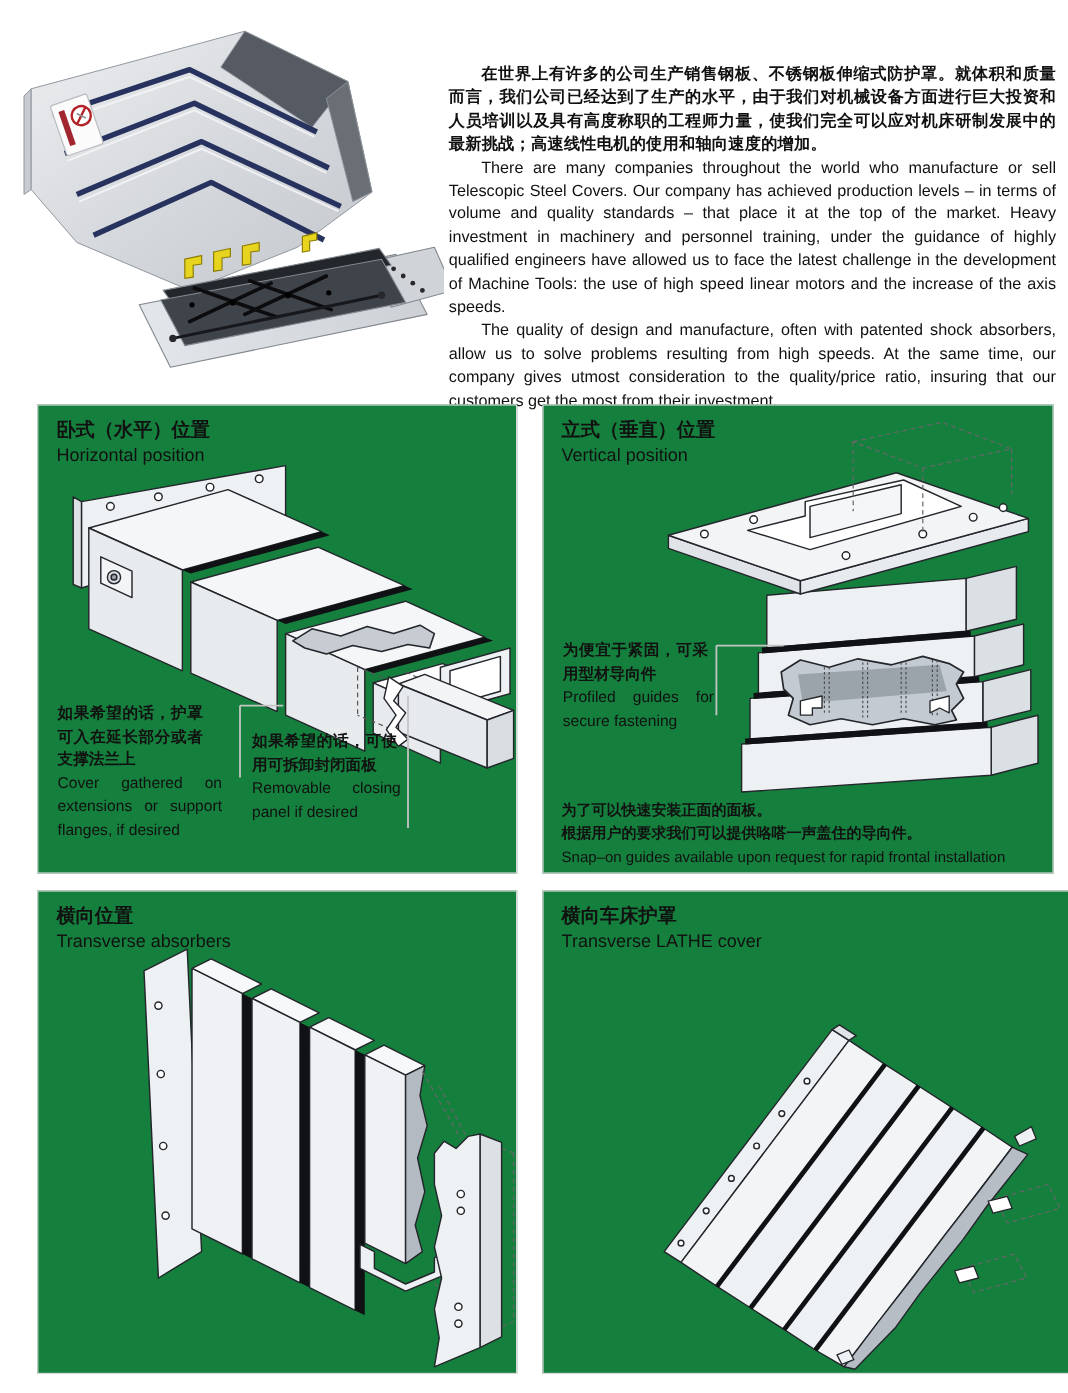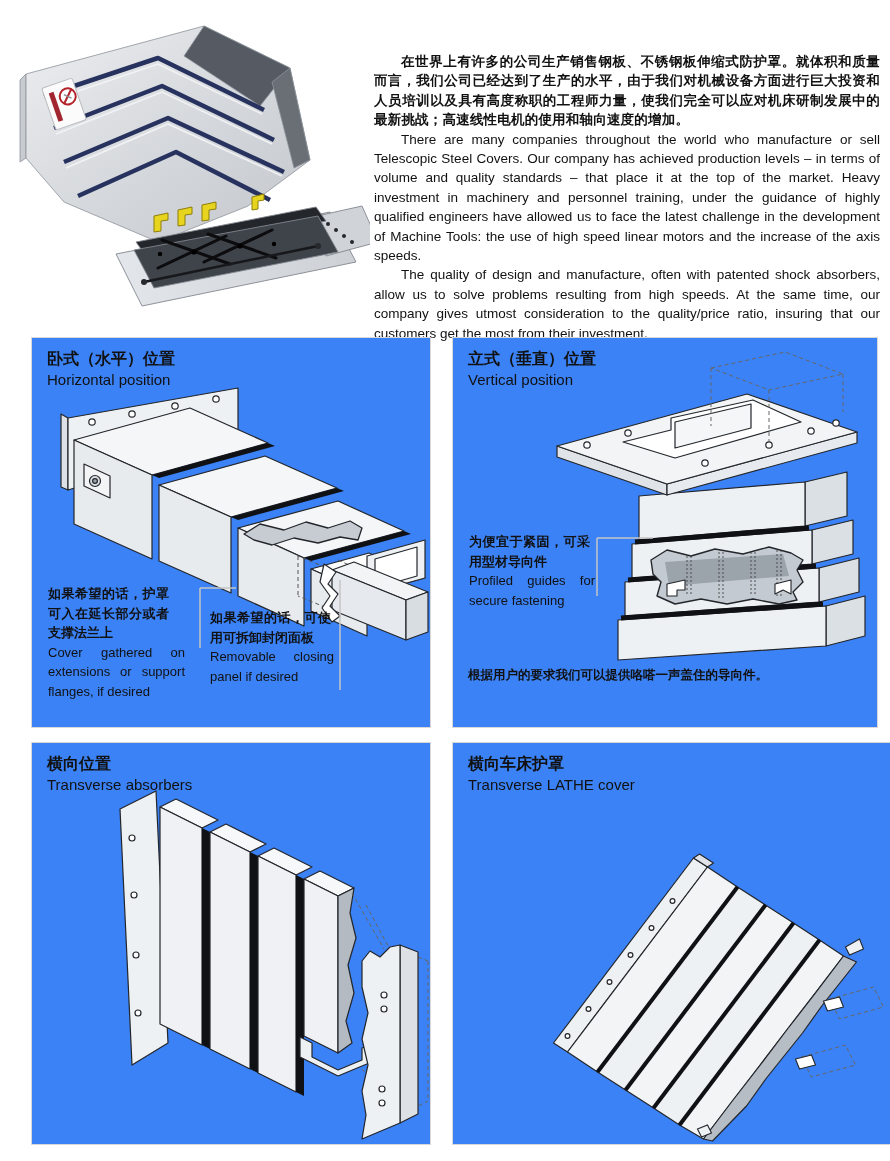--- a/index.html
+++ b/index.html
@@ -2,21 +2,21 @@
 <html><head>
 <meta charset="utf-8">
 <style>
   html,body{margin:0;padding:0;background:#ffffff;}
   .page{position:relative;width:890px;height:1161px;background:#fff;overflow:hidden;
         font-family:"Liberation Sans","DejaVu Sans",sans-serif;color:#111;}
   .photo{position:absolute;left:8px;top:10px;width:362px;height:308px;}
   .intro{position:absolute;left:374px;top:12px;width:506px;}
   .intro p{margin:0;text-align:justify;text-indent:2em;font-size:13.5px;line-height:19.4px;}
   .intro p.zh{font-weight:600;letter-spacing:.2px;margin-top:40px;}
-  .panel{position:absolute;border:1px solid #d8d8d8;background:#3b82f6;}
+  .panel{position:absolute;border:1px solid #d8d8d8;background:#15803d;}
   #p1{left:31px;top:337px;width:398px;height:389px;}
   #p2{left:452px;top:337px;width:424px;height:389px;}
   #p3{left:31px;top:742px;width:398px;height:401px;}
   #p4{left:452px;top:742px;width:424px;height:401px;padding-left:37px;}
   .ptitle{position:absolute;left:15px;top:11px;z-index:3;}
   .t-zh{font-size:16px;font-weight:700;line-height:1.3;}
   .t-en{font-size:15px;line-height:1.3;}
   .illu{position:absolute;left:0;top:0;width:100%;height:100%;z-index:1;}
   .callout{position:absolute;z-index:3;font-size:13px;line-height:1.5;}
   .c-zh{font-weight:700;text-align:justify;}
@@ -245,21 +245,23 @@
       <g stroke="#c4c4c4" stroke-width="1.5">
         <line x1="144" y1="200" x2="200" y2="200"></line>
         <line x1="144" y1="200" x2="144" y2="258"></line>
       </g>
     </svg>
     <div class="callout" style="left:16px;top:194px;">
       <div class="c-zh" style="width:121px;">为便宜于紧固，可采用型材导向件</div>
       <div class="c-en" style="width:126px;">Profiled guides for secure fastening</div>
     </div>
     <div class="pfooter" style="left:15px;top:328px;width:400px;">
+      <div class="f-zh">为了可以快速安装正面的面板。</div>
       <div class="f-zh">根据用户的要求我们可以提供咯嗒一声盖住的导向件。</div>
+      <div class="f-en">Snap–on guides available upon request for rapid frontal installation</div>
     </div>
   </div>
 
   <div class="panel" id="p3">
     <div class="ptitle">
       <div class="t-zh">横向位置</div>
       <div class="t-en">Transverse absorbers</div>
     </div>
     <svg class="illu" viewBox="0 0 398 401">
       <g stroke="#23262b" stroke-width="1.2" stroke-linejoin="round">

